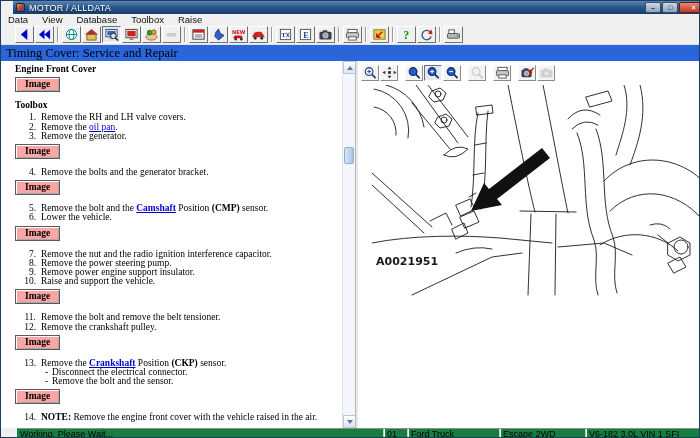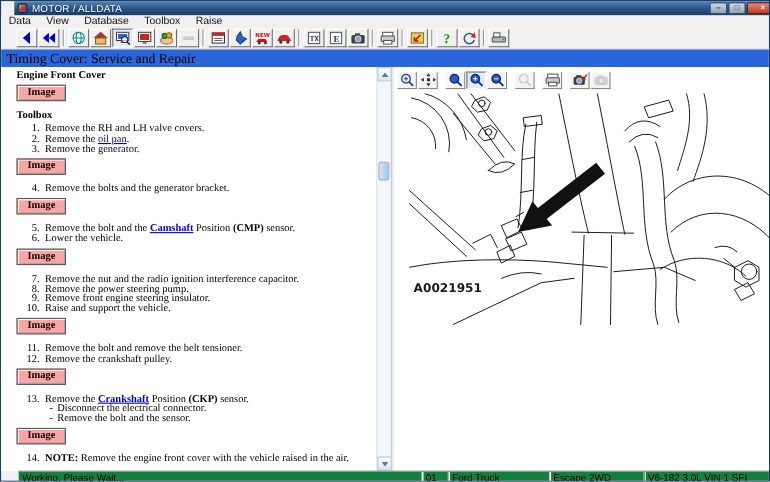--- a/index.html
+++ b/index.html
@@ -341,21 +341,21 @@
             <div class="step">
               <span class="step-num">7.</span>
               <span class="step-text"><span>Remove the nut and the radio ignition interference capacitor.</span></span>
             </div>
             <div class="step">
               <span class="step-num">8.</span>
               <span class="step-text"><span>Remove the power steering pump.</span></span>
             </div>
             <div class="step">
               <span class="step-num">9.</span>
-              <span class="step-text"><span>Remove front engine steering insulator.</span></span>
+              <span class="step-text"><span>Remove power engine support insulator.</span></span>
             </div>
             <div class="step">
               <span class="step-num">10.</span>
               <span class="step-text"><span>Raise and support the vehicle.</span></span>
             </div>
           </div>
           <div class="imgwrap"><button class="imgbtn">Image</button></div>
           <div class="b-steps">
             <div class="step">
               <span class="step-num">11.</span>

